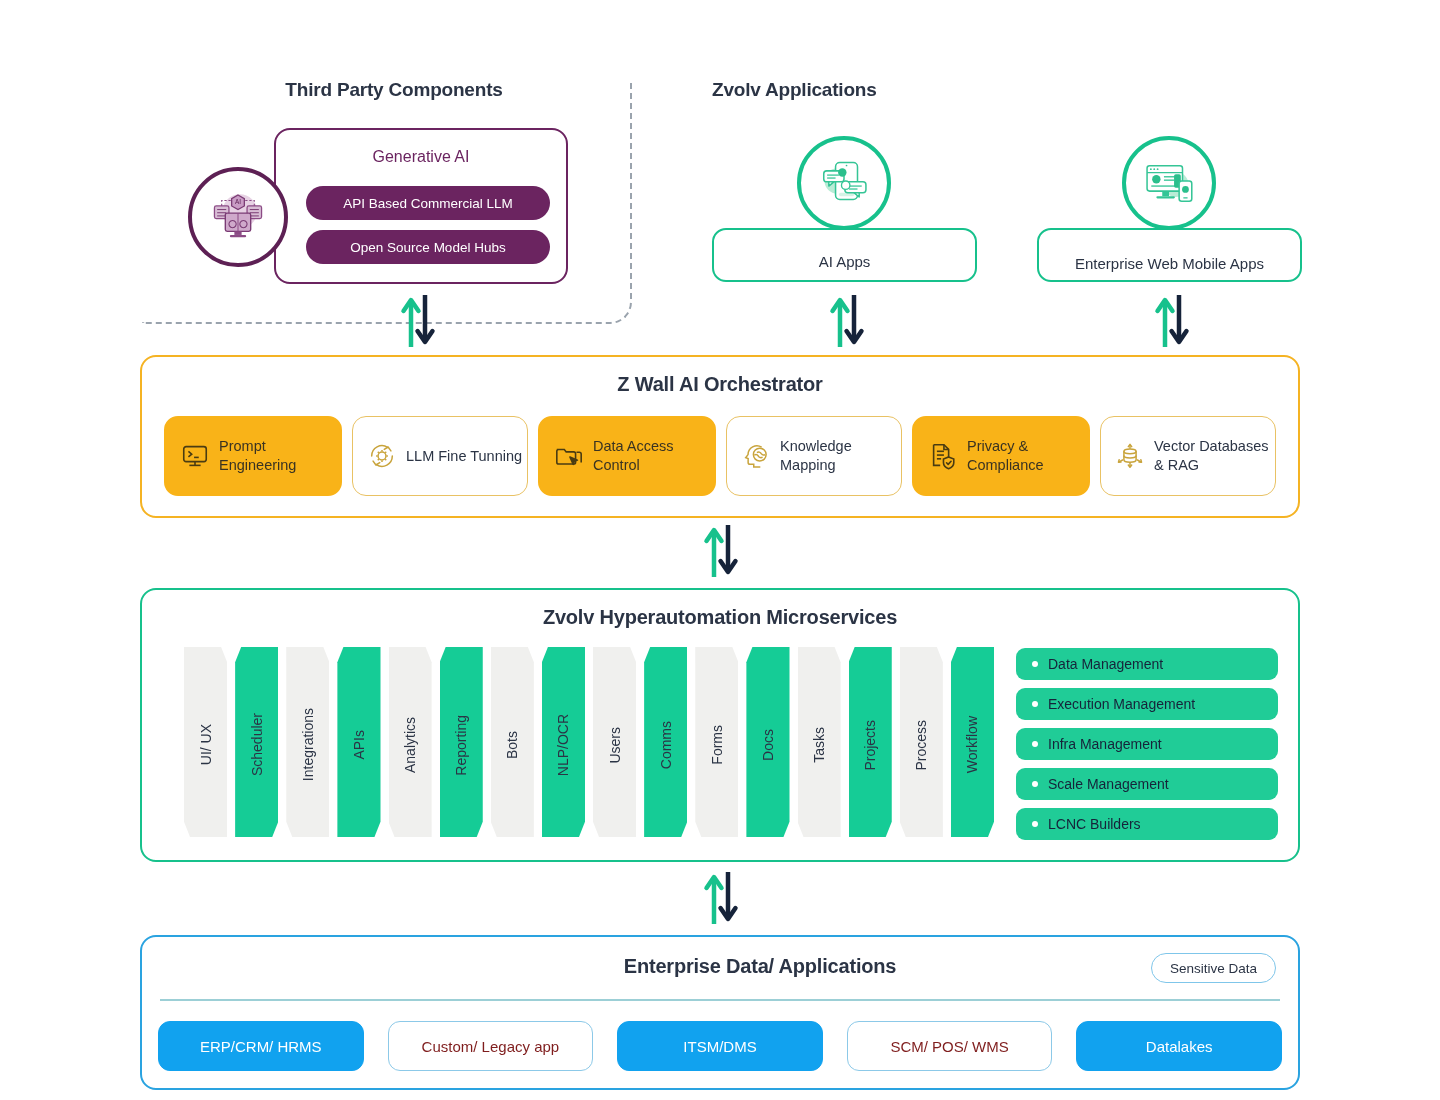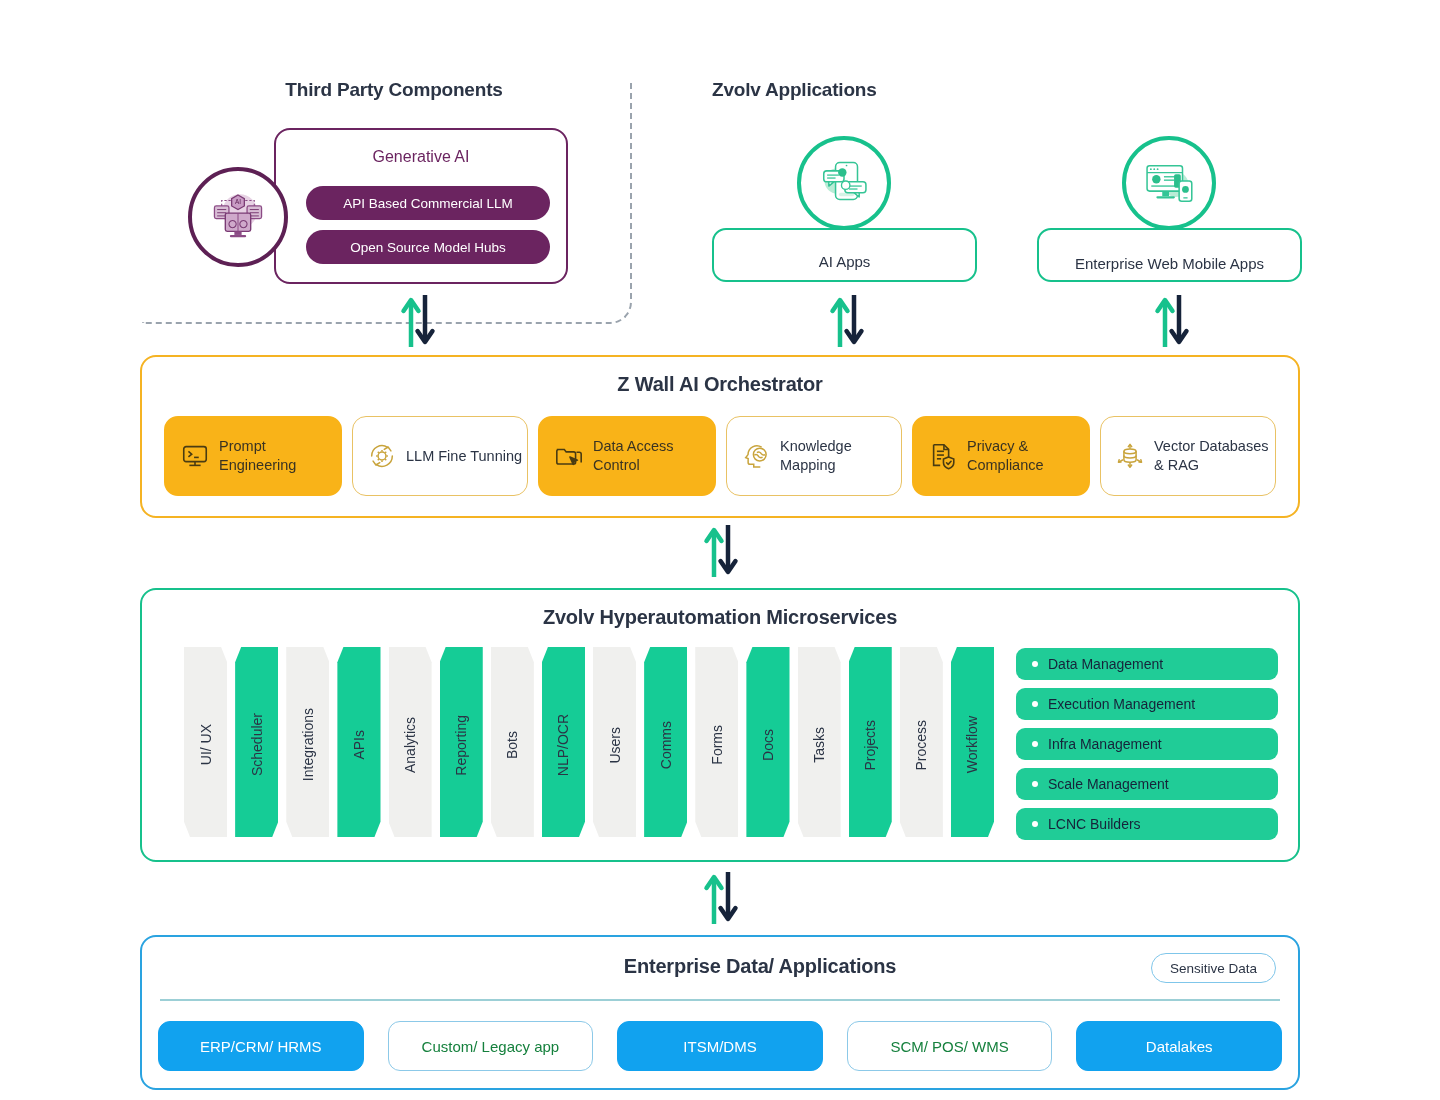--- a/index.html
+++ b/index.html
@@ -144,21 +144,21 @@
   }
   .ent-row{
     position:absolute;left:16px;right:16px;top:84px;height:50px;
     display:flex;gap:24px;
   }
   .ent-chip{
     flex:1;height:50px;border-radius:12px;box-sizing:border-box;
     display:flex;align-items:center;justify-content:center;font-size:15px;
   }
   .ent-chip.filled{background:#11a2ef;color:#fff;border:1.5px solid #11a2ef;}
-  .ent-chip.outline{background:#fff;color:#15803d;border:1.5px solid #8cc9e8;}
+  .ent-chip.outline{background:#fff;color:#7f1d1d;border:1.5px solid #8cc9e8;}
 </style>
 </head>
 <body>
 
 <div class="stage">
 
   <div class="dashed-box"></div>
 
   <div class="abs sec-title" style="left:274px;top:79px;width:240px;text-align:center;">Third Party Components</div>
   <div class="abs sec-title" style="left:712px;top:79px;">Zvolv Applications</div>

